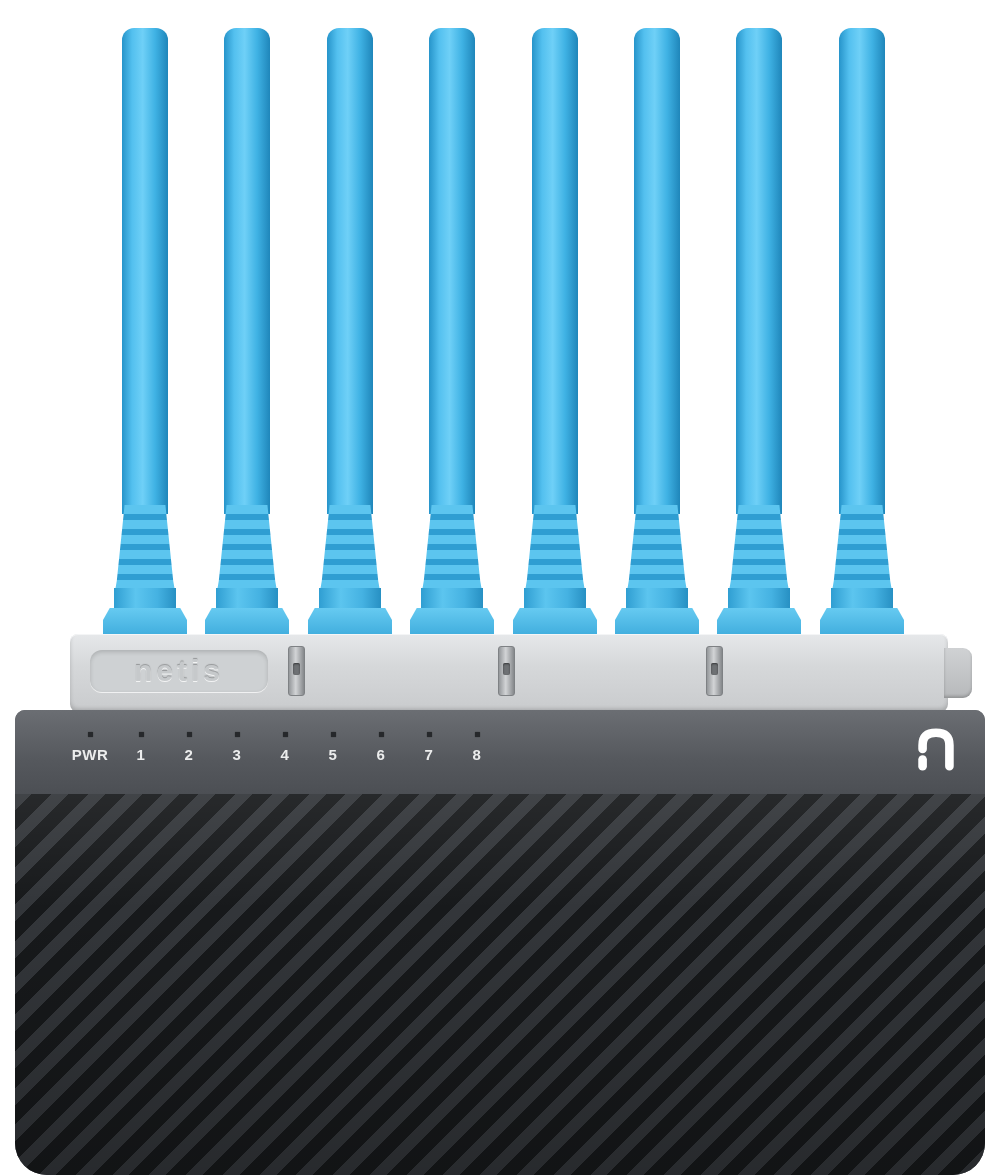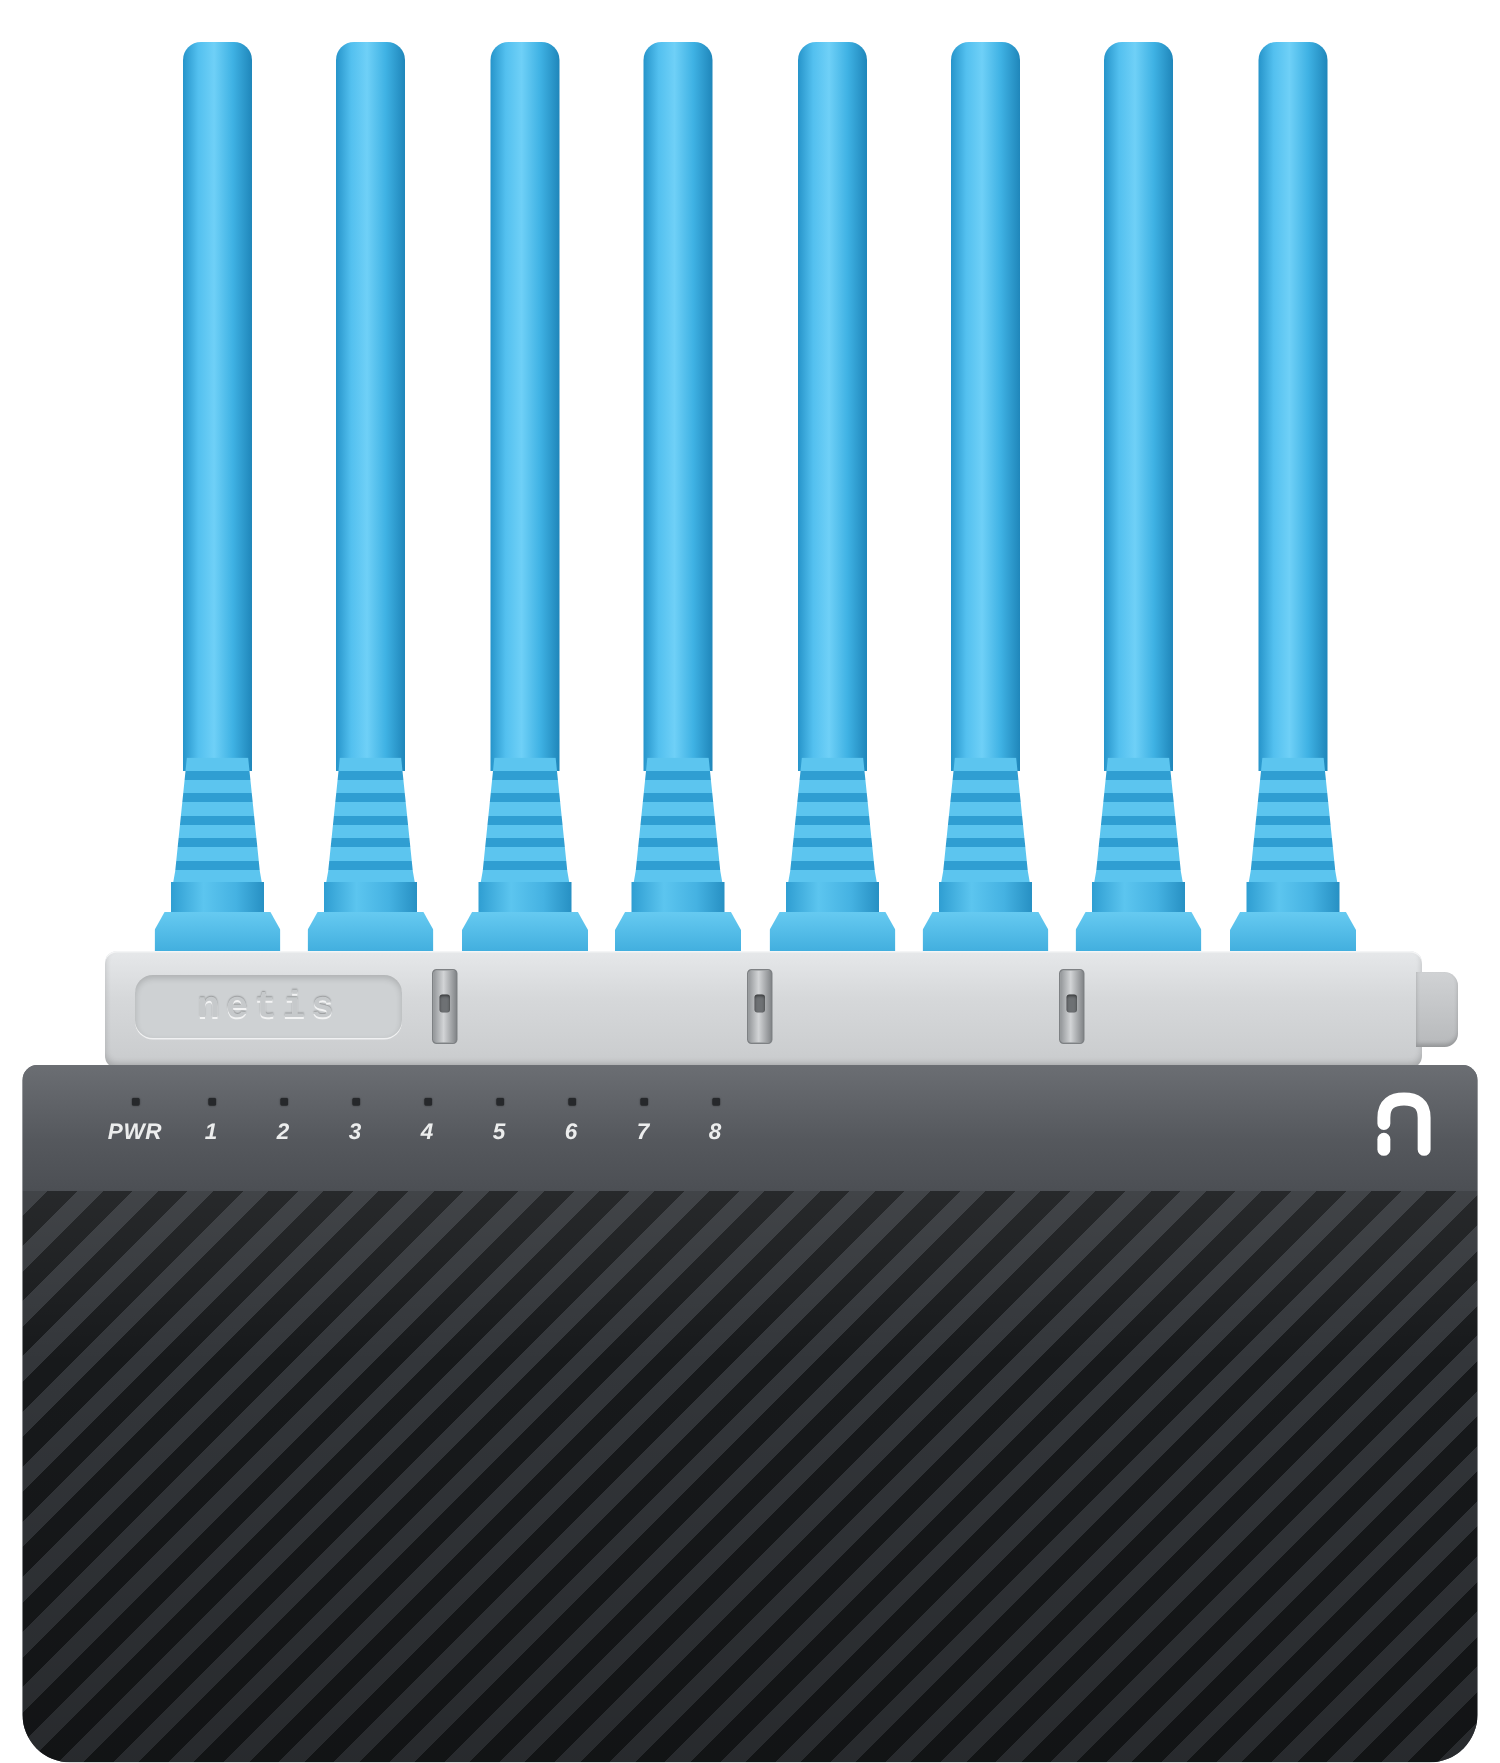--- a/index.html
+++ b/index.html
@@ -41,22 +41,22 @@
   
   .top-panel{position:absolute;left:70px;top:634px;width:878px;height:78px;
     background:linear-gradient(180deg,#e6e8ea 0%,#d6d8da 40%,#c9cbcd 100%);
     border-radius:8px;box-shadow:inset 0 1px 0 #f4f5f6, inset 0 -3px 4px rgba(0,0,0,0.18);}
   .panel-tab{position:absolute;right:-24px;top:14px;width:28px;height:50px;
     background:linear-gradient(180deg,#d0d2d4,#b7b9bb);border-radius:0 9px 9px 0;
     box-shadow:inset 0 -2px 3px rgba(0,0,0,0.2);}
   .brand-plate{position:absolute;left:20px;top:16px;width:178px;height:42px;background:#ced1d3;
     border-radius:12px;box-shadow:inset 0 2px 4px rgba(0,0,0,0.16), 0 1px 0 rgba(255,255,255,0.7);
     display:flex;align-items:center;justify-content:center;}
-  .brand-text{font-size:25px;font-weight:bold;letter-spacing:4px;color:#c6c9cb;
-    text-shadow:0 1px 0 rgba(255,255,255,0.75), 0 -1px 1px rgba(0,0,0,0.28);font-family:Liberation Mono, monospace;}
+  .brand-text{font-size:30px;font-weight:bold;letter-spacing:4px;color:#c6c9cb;
+    text-shadow:0 1px 0 rgba(255,255,255,0.75), 0 -1px 1px rgba(0,0,0,0.28);}
   .port-clip{position:absolute;top:12px;width:17px;height:50px;
     background:linear-gradient(90deg,#94979a,#d2d4d6 45%,#85888b);
     border:1px solid #7e8184;border-radius:3px;box-sizing:border-box;}
   .port-clip::after{content:"";position:absolute;left:4px;right:4px;top:16px;height:12px;
     background:#6e7174;border-radius:2px;box-shadow:inset 0 1px 2px rgba(0,0,0,0.5);}
   .port-clip.c1{left:218px;} .port-clip.c2{left:428px;} .port-clip.c3{left:636px;}
 
   
   .body-shell{position:absolute;left:15px;top:710px;width:970px;height:465px;
     border-radius:10px 10px 32px 32px;background:var(--body-dark);overflow:hidden;
@@ -68,21 +68,21 @@
   .faceplate{position:absolute;top:84px;left:0;right:0;bottom:0;
     background:repeating-linear-gradient(135deg,var(--stripe-light) 0 12px,var(--stripe-dark) 12px 26px);}
   .faceplate::after{content:"";position:absolute;inset:0;
     background:linear-gradient(180deg,rgba(255,255,255,0.07),rgba(0,0,0,0.0) 30%,rgba(0,0,0,0.22));}
 
   .led-row{position:absolute;top:22px;left:48px;display:flex;}
   .led-item{width:48px;text-align:center;}
   .led-item.pwr{width:54px;}
   .led-dot{width:5px;height:5px;background:#26282b;border-radius:1px;margin:0 auto 9px;
     box-shadow:0 0 1px rgba(0,0,0,0.8);}
-  .led-label{font-size:15px;font-weight:bold;color:var(--led-label);letter-spacing:0.5px;font-style:italic;}
+  .led-label{font-size:15px;font-weight:bold;color:var(--led-label);letter-spacing:0.5px;}
 
   .logo{position:absolute;top:16px;right:26px;width:46px;height:46px;}
 </style>
 </head>
 <body>
 
 <div class="stage">
 
   <div class="cables">
     <div class="cable">

